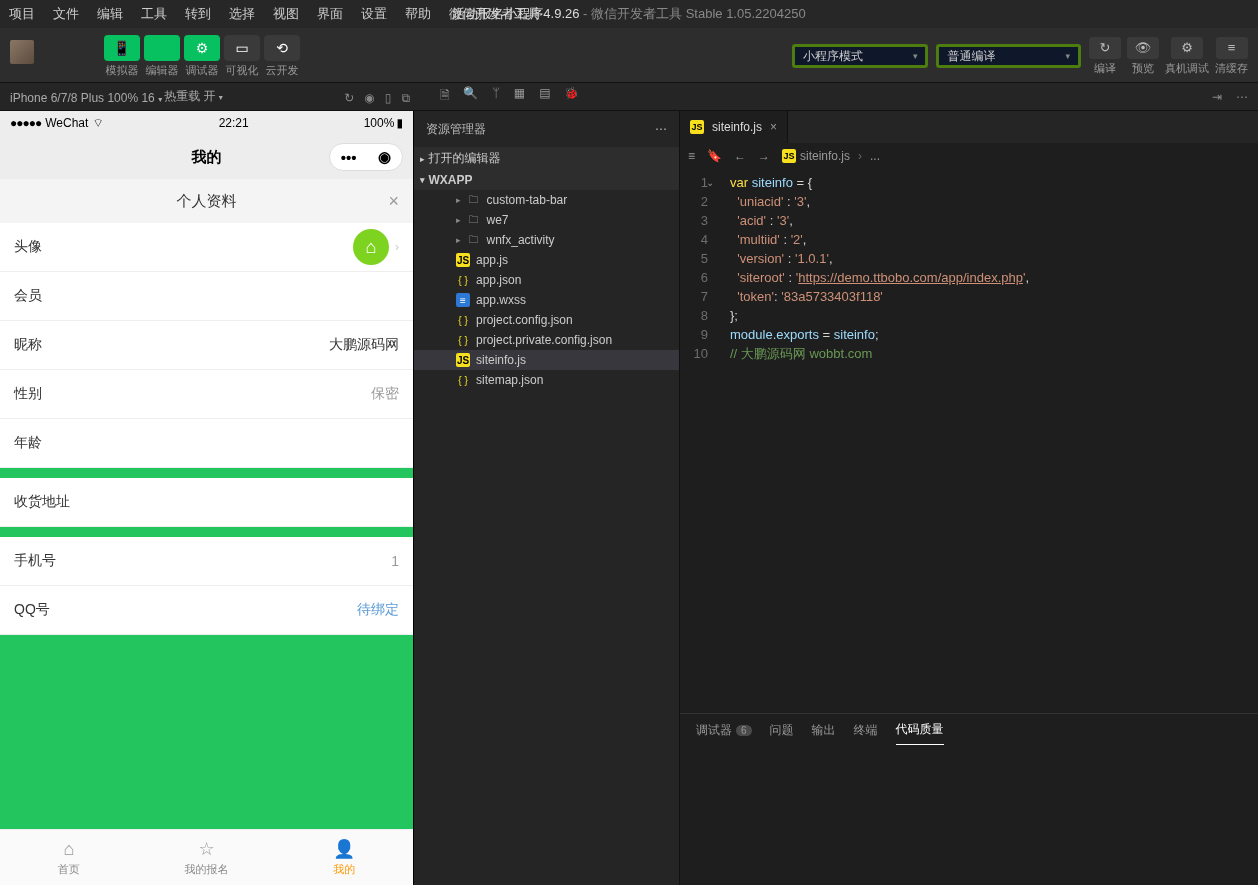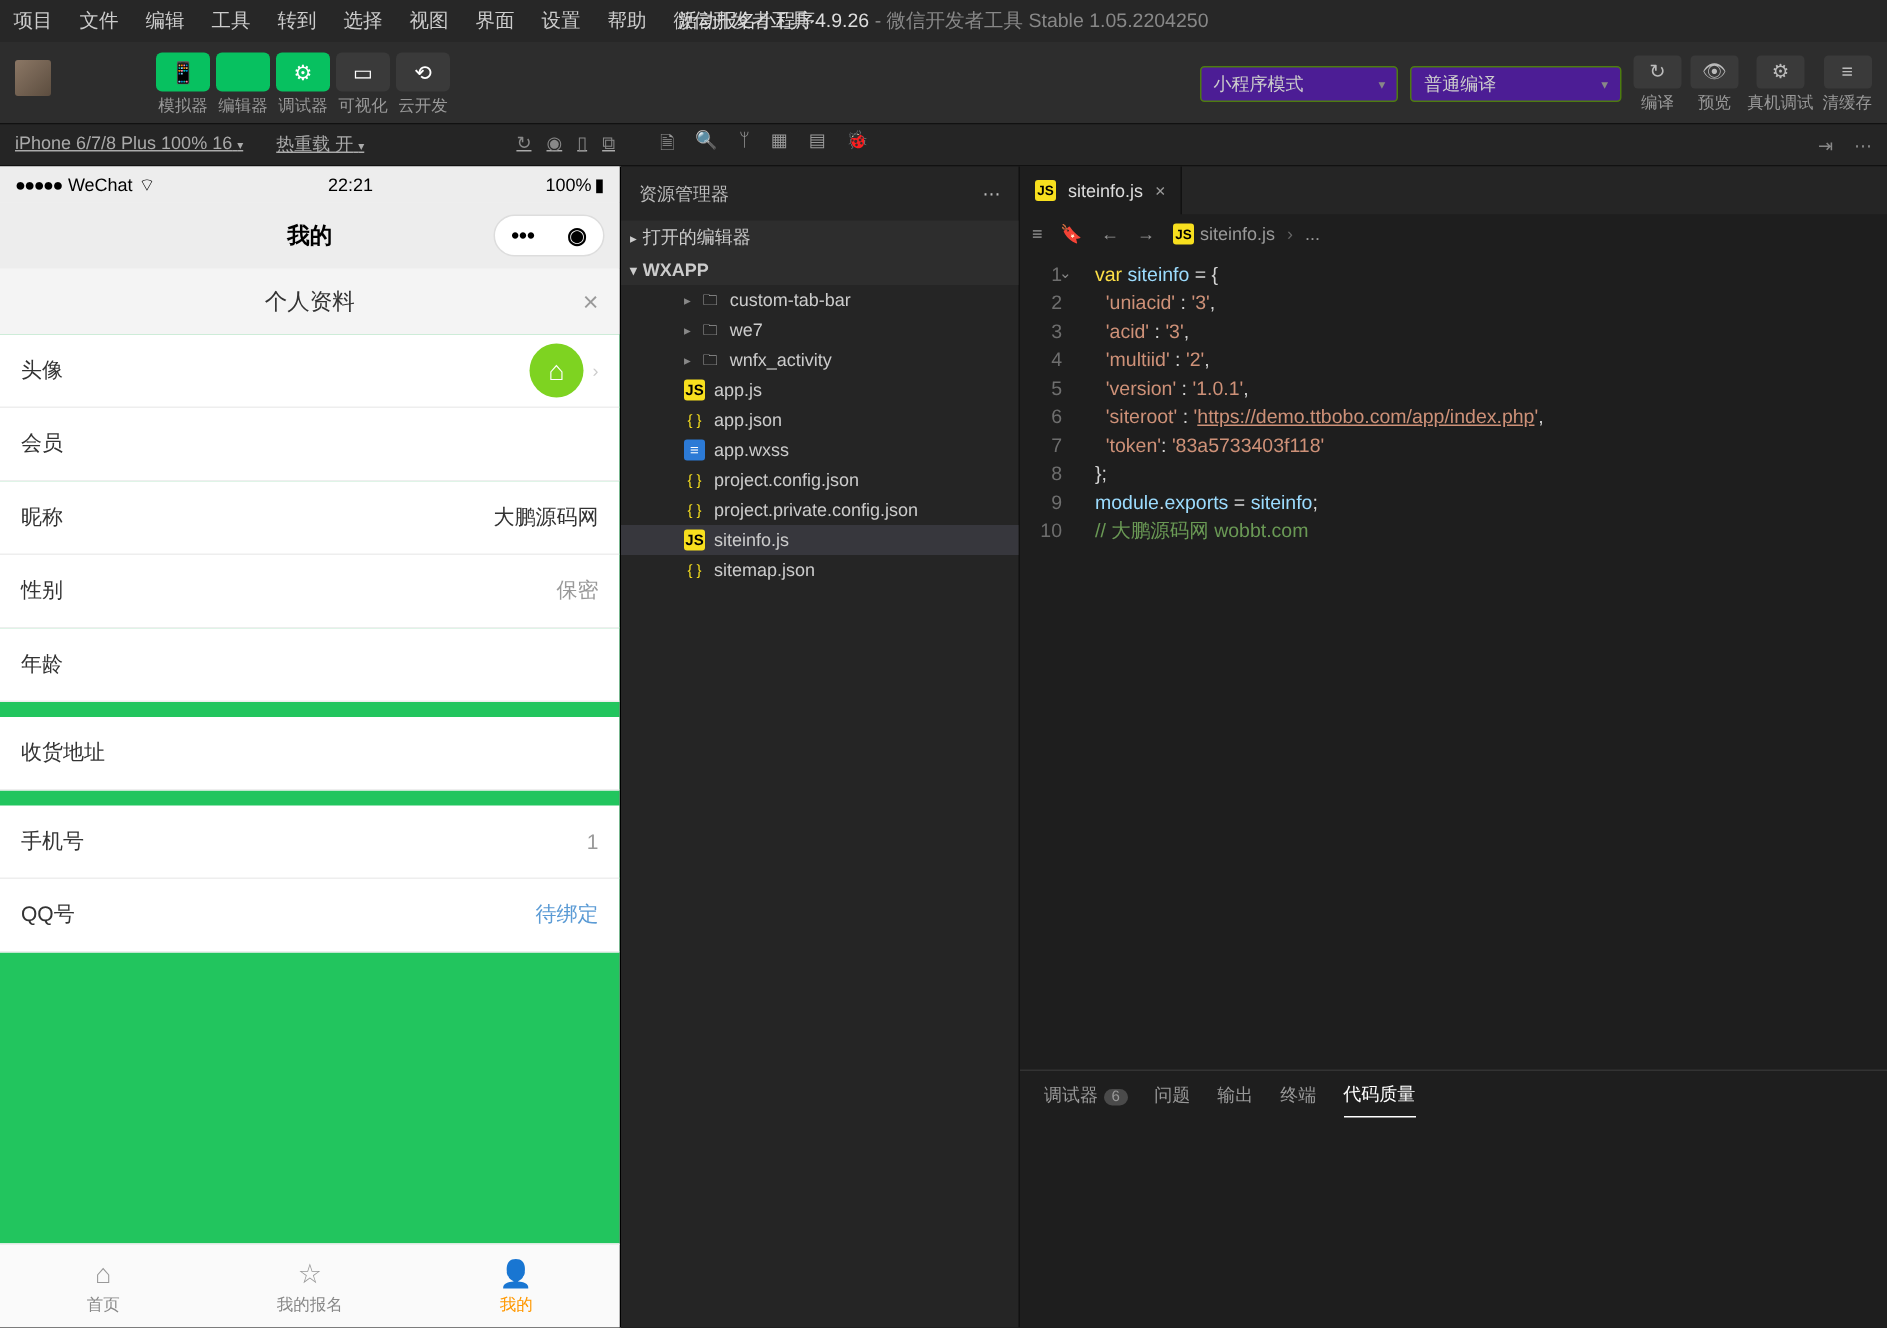--- a/index.html
+++ b/index.html
@@ -15,31 +15,31 @@
 .toolbar { background:#2d2d2d; height:55px; display:flex; align-items:center; padding:2px 0 0 10px; border-bottom:1px solid #111;}
 .avatar-square{width:24px;height:24px;background:linear-gradient(135deg,#8b7765,#5c4d3f);border-radius:2px;margin-right:70px;margin-top:-8px;}
 .tbtn-group{display:flex;gap:4px;}
 .tbtn{display:flex;flex-direction:column;align-items:center;gap:2px;}
 .tbtn .ico{width:36px;height:26px;border-radius:4px;display:flex;align-items:center;justify-content:center;font-size:14px;color:#fff;}
 .tbtn .ico.green{background:#07c160;}
 .tbtn .ico.dark{background:#3a3a3a;}
 .tbtn .lbl{font-size:11px;color:#999;}
 
 .center-controls{margin-left:auto;margin-right:10px;display:flex;gap:8px;align-items:center;}
-.dropdown{background:#4c1d95;border:1px solid #4d7c0f;height:24px;border-radius:3px;display:flex;align-items:center;padding:0 8px;font-size:12px;color:#ccc;gap:50px;cursor:pointer;}
+.dropdown{background:#0f172a;border:3px solid #4d7c0f;height:24px;border-radius:3px;display:flex;align-items:center;padding:0 8px;font-size:12px;color:#ccc;gap:50px;cursor:pointer;}
 .dropdown .caret{font-size:9px;color:#888;}
 .dropdown.wide{gap:70px;}
 .right-tool-btns{display:flex;gap:6px;align-items:flex-start;}
 .rtbtn{display:flex;flex-direction:column;align-items:center;gap:2px;}
 .rtbtn .rico{width:32px;height:22px;background:#3a3a3a;border-radius:3px;display:flex;align-items:center;justify-content:center;color:#bbb;font-size:13px;}
 .rtbtn .rlbl{font-size:11px;color:#999;}
 
 
 .secbar{background:#252525;height:28px;display:flex;align-items:center;font-size:12px;color:#aaa;border-bottom:1px solid #111;}
-.secbar .device-info{padding:0 10px;display:flex;align-items:flex-start;gap:22px;width:430px;text-decoration:underline;}
+.secbar .device-info{padding:0 10px;display:flex;align-items:flex-end;gap:2px;width:430px;}
 .secbar .device-info .caret{font-size:8px;}
 .secbar .icon-strip{display:flex;gap:10px;margin-left:auto;margin-right:10px;color:#888;}
 .secbar .editor-icons{display:flex;gap:14px;padding:0 10px;color:#999;width:250px;}
 .secbar .editor-icons span{cursor:pointer;}
 .secbar .right-icons{margin-left:auto;display:flex;gap:14px;padding-right:10px;color:#888;}
 
 
 .main{display:flex;height:calc(885px - 28px - 55px - 28px);}
 
 

